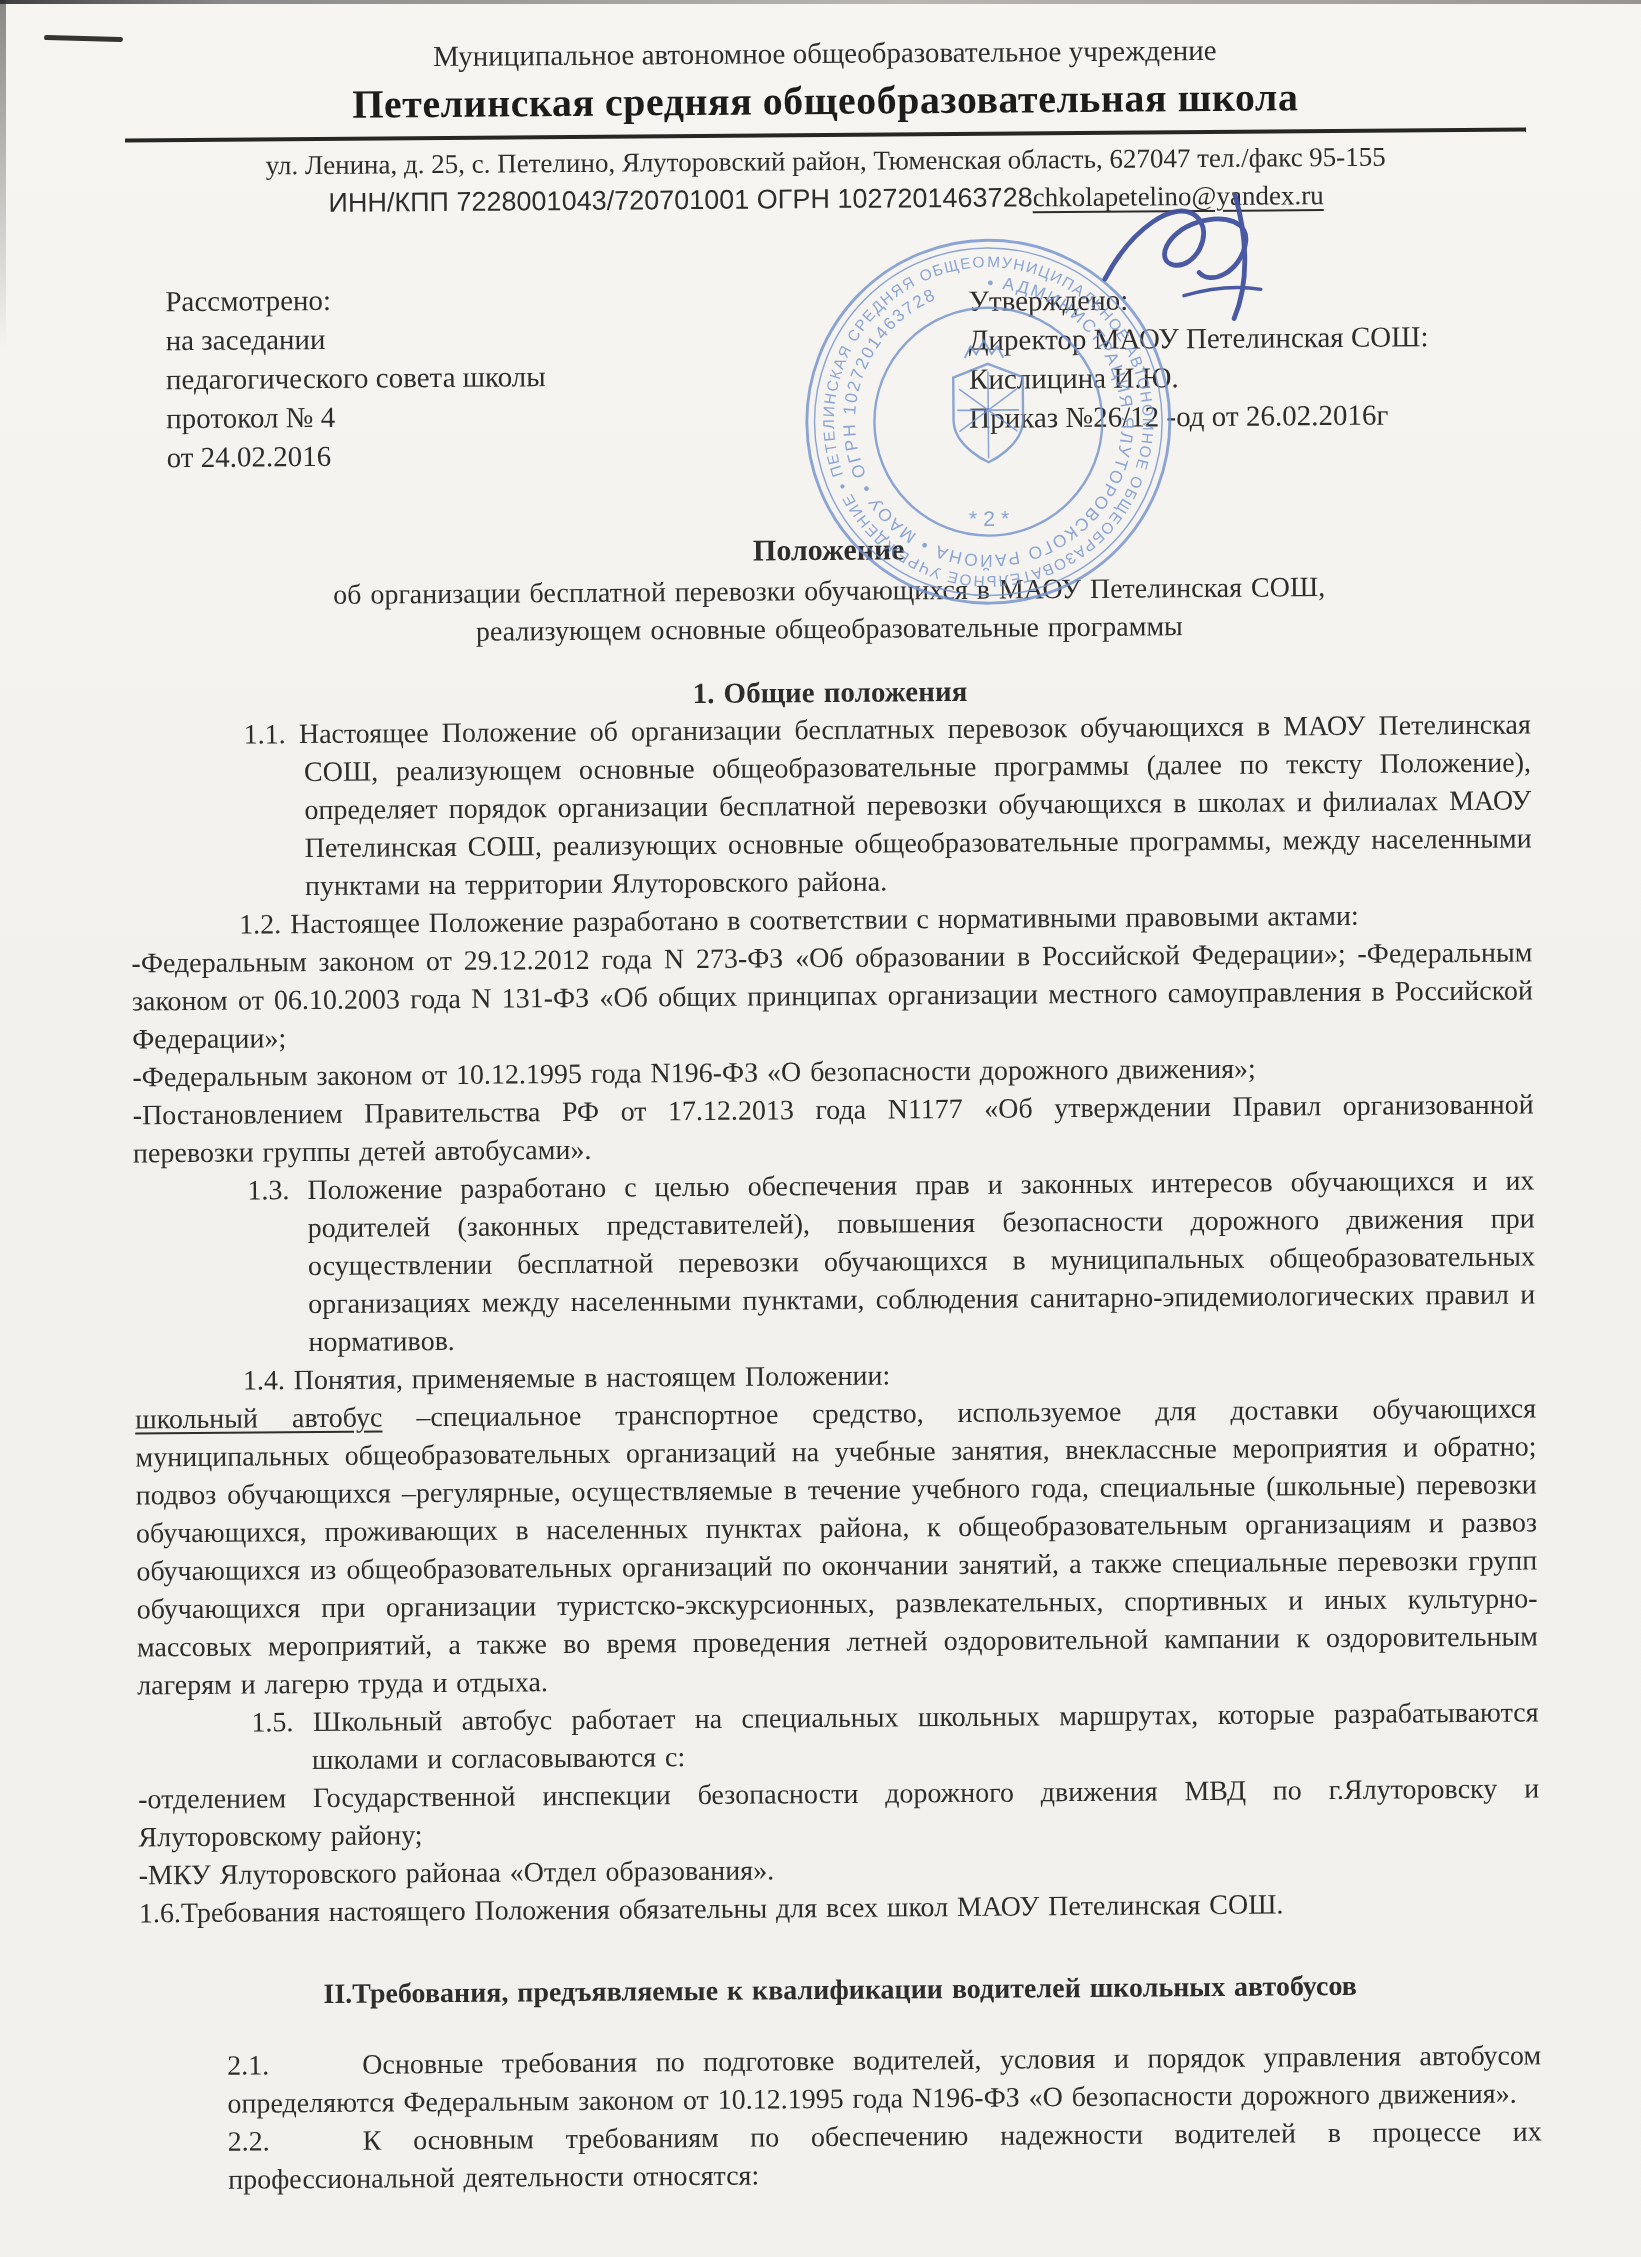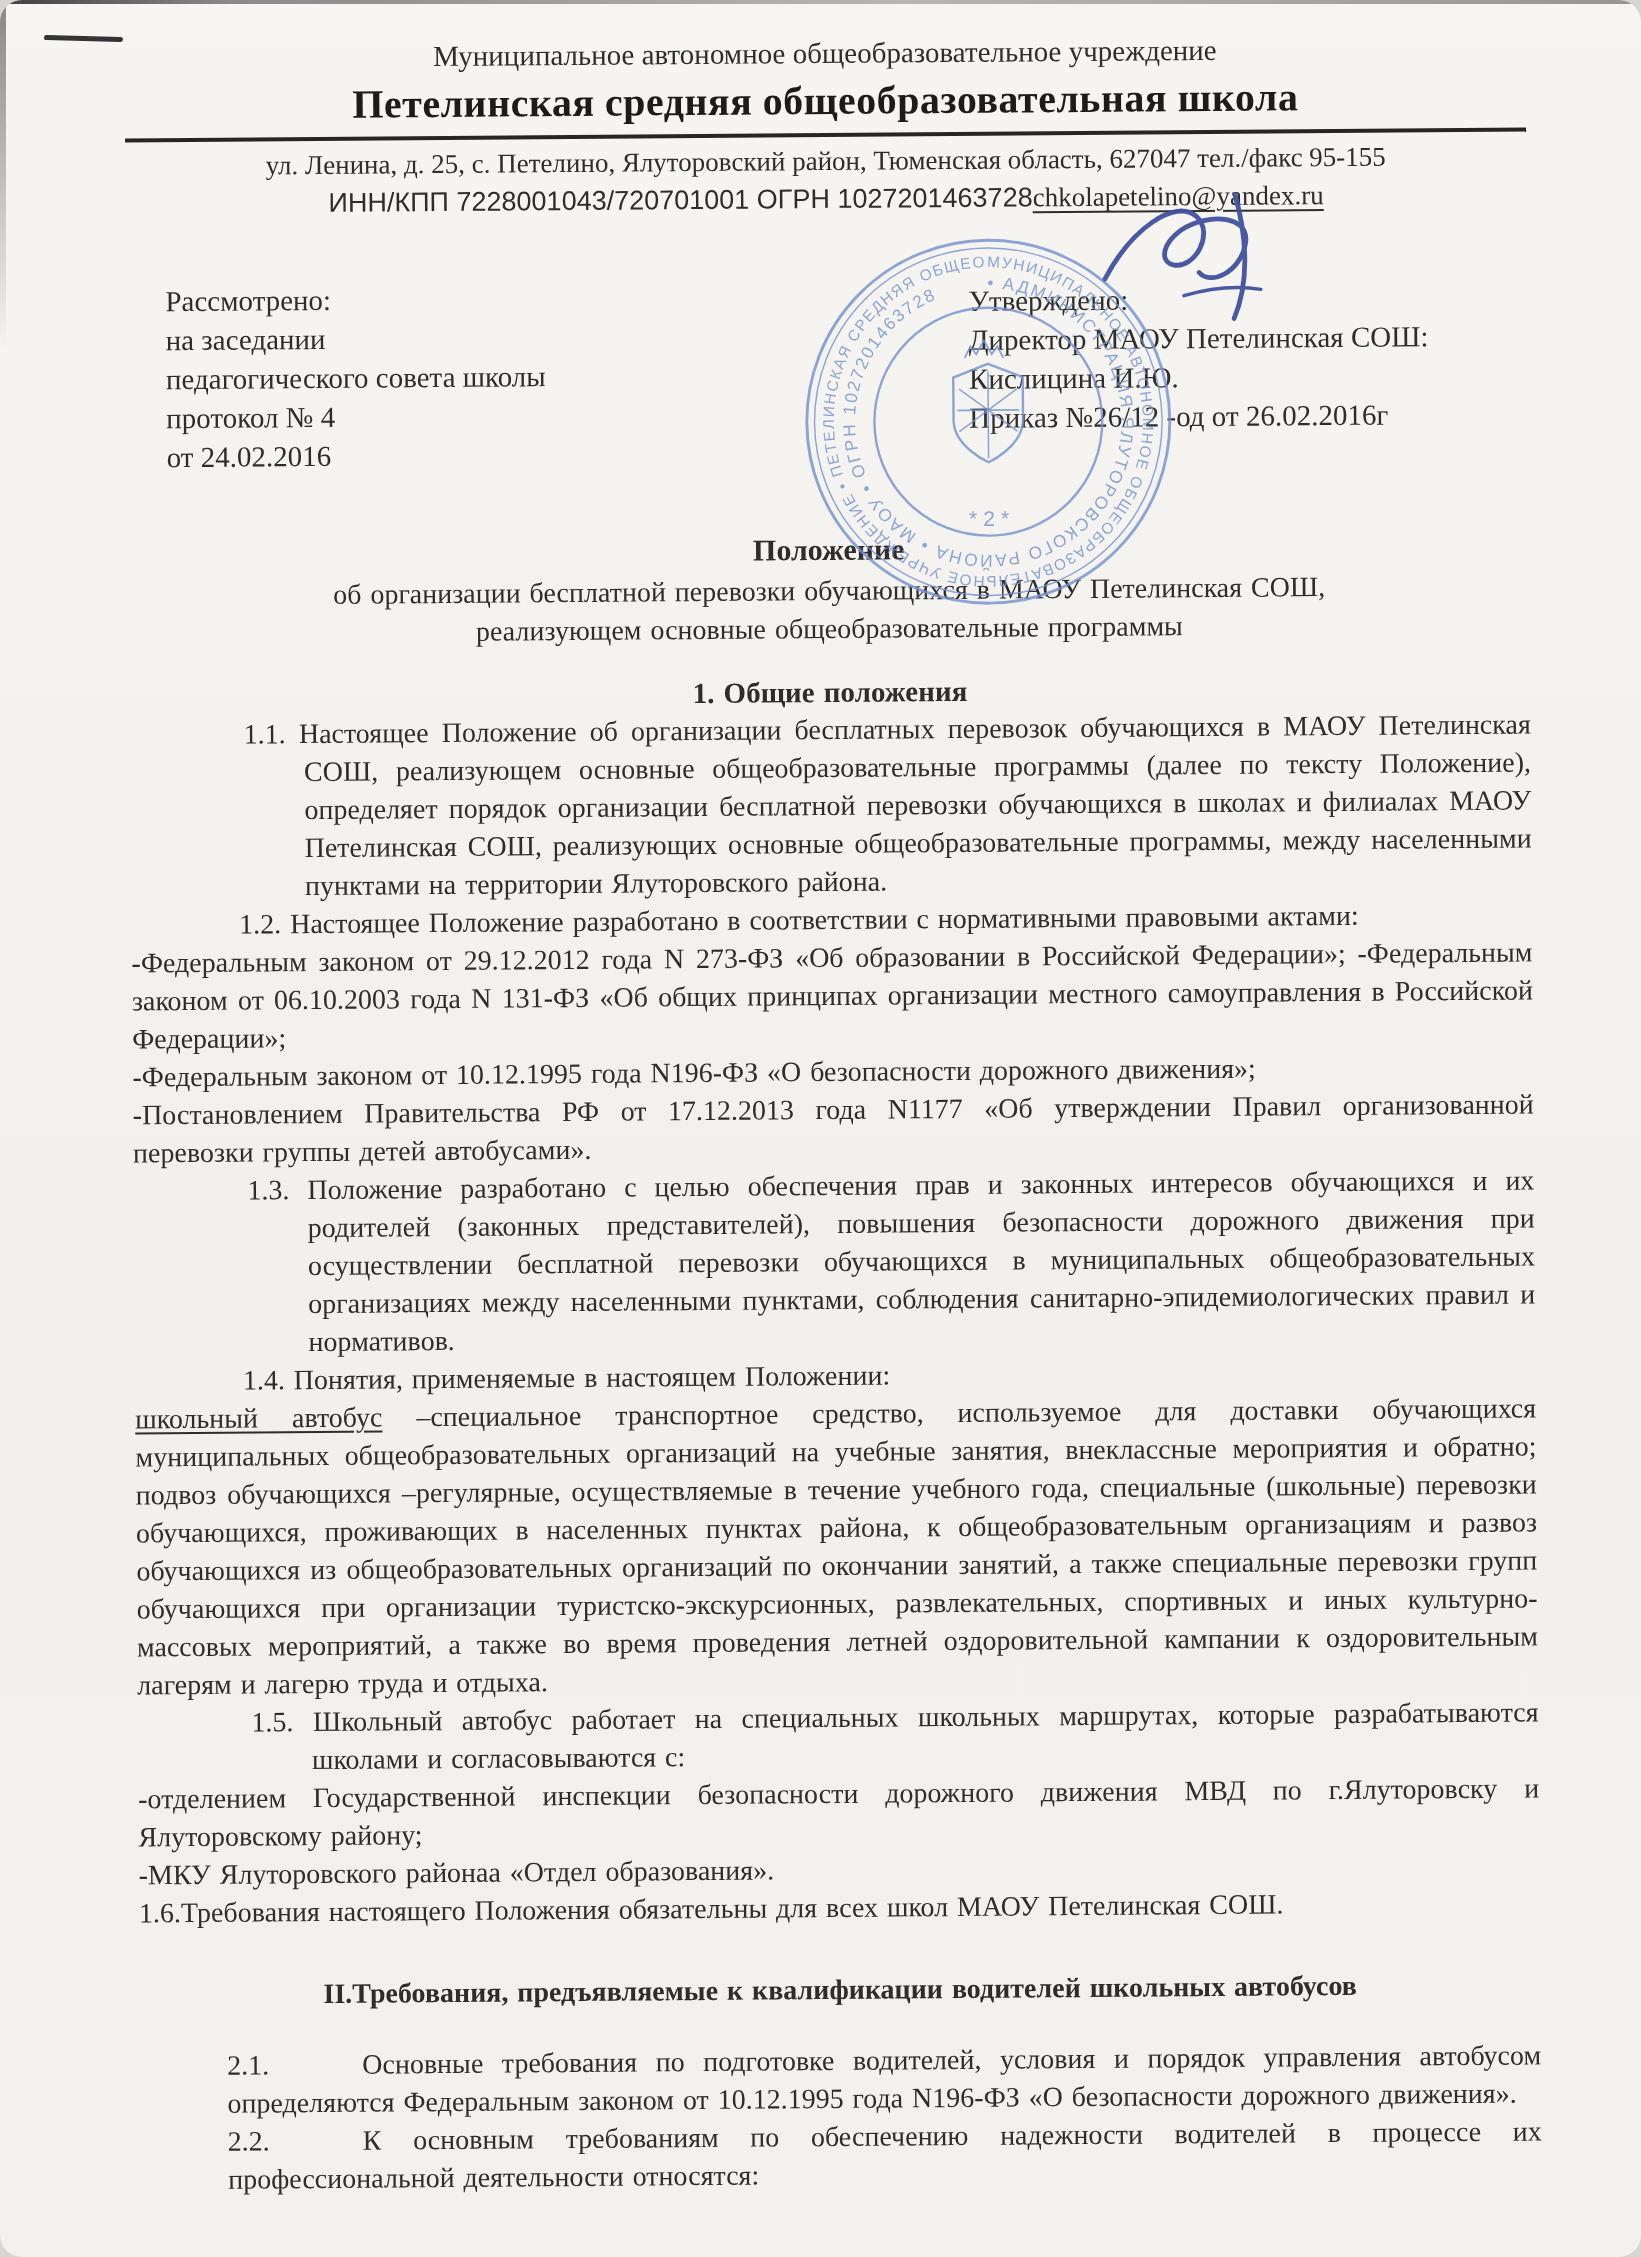--- a/index.html
+++ b/index.html
@@ -4,21 +4,20 @@
 <style>
   html,body{margin:0;padding:0;background:#d8d6d2;}
   .page{
     position:relative;
     width:1641px;height:2257px;
     margin:0 auto;
     background:linear-gradient(180deg,#f6f5f2 0%,#f2f0ed 55%,#f3f1ee 100%);
     overflow:hidden;
     font-family:"Liberation Serif","DejaVu Serif",serif;
     color:#2e2d2b;
-    border-radius:22px;
   }
   
   .edge-top{position:absolute;top:0;left:0;right:0;height:3.9px;
     background:linear-gradient(90deg,#3f3f3f,#8a8a8a 14%,#b9b6b2 55%,#979492);z-index:5;}
   .edge-left{position:absolute;top:0;left:0;width:5.8px;height:348px;
     background:linear-gradient(180deg,rgba(45,45,45,.55),rgba(45,45,45,0));z-index:5;}
   .corner-dash{position:absolute;left:44px;top:36px;width:79px;height:4.8px;background:#343434;
     border-radius:2.9px;transform:rotate(1.6deg);z-index:5;}
 
   .content{position:absolute;inset:0;padding:35px 116px 0 124px;

